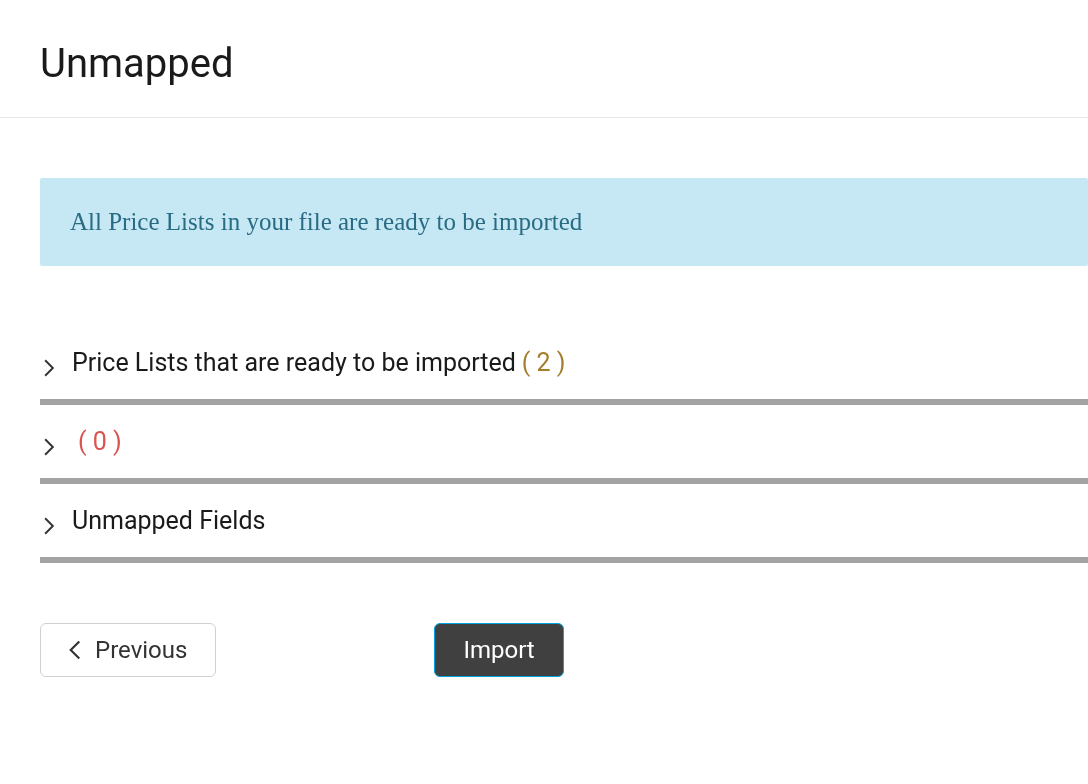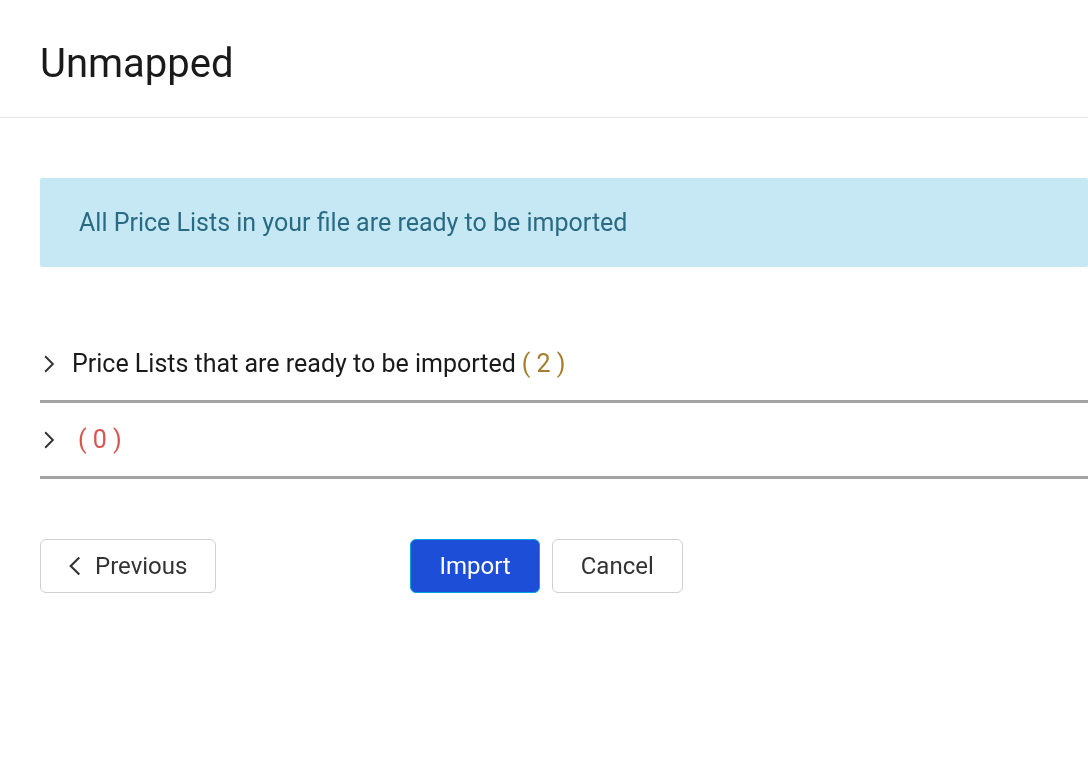--- a/index.html
+++ b/index.html
@@ -22,34 +22,35 @@
     .divider {
       border: none;
       border-top: 1px solid #e6e6e6;
       margin: 0;
     }
     .content {
       padding: 60px 0 0 40px;
     }
     .info-banner {
       background: #c5e8f4;
-      padding: 30px 39px;
+      padding: 30px 30px;
       margin-bottom: 60px;
       border-radius: 2px;
+      font-family: Liberation Serif, serif;
     }
     .info-banner-text {
       color: #2a6b84;
       font-size: 25px;
       font-weight: 400;
     }
     .expandable-row {
       display: flex;
-      align-items: center;
+      align-items: flex-end;
       padding: 22px 0;
-      border-bottom: 3px solid #a3a3a3;
+      border-bottom: 6px solid #a3a3a3;
       cursor: pointer;
     }
     .chevron-icon {
       width: 18px;
       height: 18px;
       display: inline-flex;
       align-items: center;
       justify-content: center;
       margin-right: 14px;
       flex-shrink: 0;
@@ -71,39 +72,39 @@
     .count-gold {
       color: #a37e2c;
     }
     .count-red {
       color: #d9534f;
     }
     .button-row {
       display: flex;
       align-items: center;
       padding: 60px 0 0 0;
-      gap: 0;
+      gap: 24px;
     }
     .btn {
       font-size: 24px;
       padding: 14px 28px;
       border-radius: 6px;
       cursor: pointer;
       display: inline-flex;
       align-items: center;
       font-family: inherit;
       line-height: 1;
     }
     .btn-outline {
       background: #ffffff;
       border: 1px solid #d0d0d0;
       color: #333333;
     }
     .btn-primary {
-      background: #1d4ed8;
+      background: #404040;
       border: 1px solid #00a3e0;
       color: #ffffff;
       margin-left: auto;
       margin-right: 0;
     }
     .btn-prev-icon {
       margin-right: 14px;
       display: inline-flex;
       align-items: center;
     }
@@ -141,33 +142,39 @@
 
   <div class="expandable-row">
     <span class="chevron-icon">
       <svg viewBox="0 0 8 14" fill="none" stroke="#333" stroke-width="1.5">
           <polyline points="1,1 7,7 1,13"></polyline>
         </svg>
     </span>
     <span class="row-count count-red">( 0 )</span>
   </div>
 
+  <div class="expandable-row">
+    <span class="chevron-icon">
+      <svg viewBox="0 0 8 14" fill="none" stroke="#333" stroke-width="1.5">
+          <polyline points="1,1 7,7 1,13"></polyline>
+        </svg>
+    </span>
+    <span class="row-label">Unmapped Fields</span>
+    <span class="row-count"></span>
+  </div>
 
   <div class="button-row">
     <button class="btn btn-outline">
       <span class="btn-prev-icon">
         <svg viewBox="0 0 8 14" fill="none" stroke="#333" stroke-width="1.5">
             <polyline points="7,1 1,7 7,13"></polyline>
           </svg>
       </span>
       <span>Previous</span>
     </button>
     <div class="button-group-right">
       <button class="btn btn-primary">
         <span>Import</span>
       </button>
-      <button class="btn btn-outline">
-        <span>Cancel</span>
-      </button>
     </div>
   </div>
 
 </div>
 
 </body></html>

